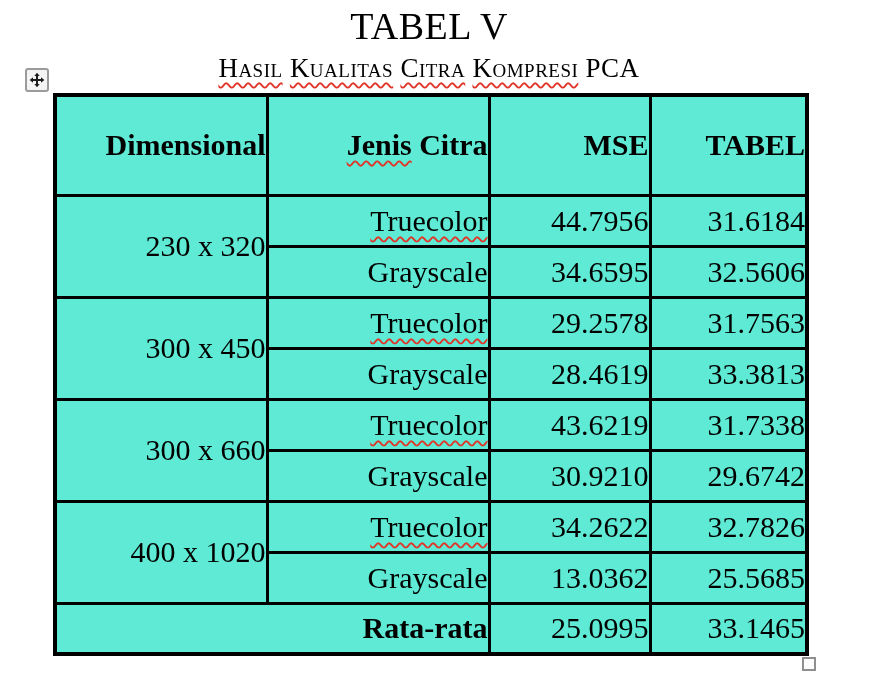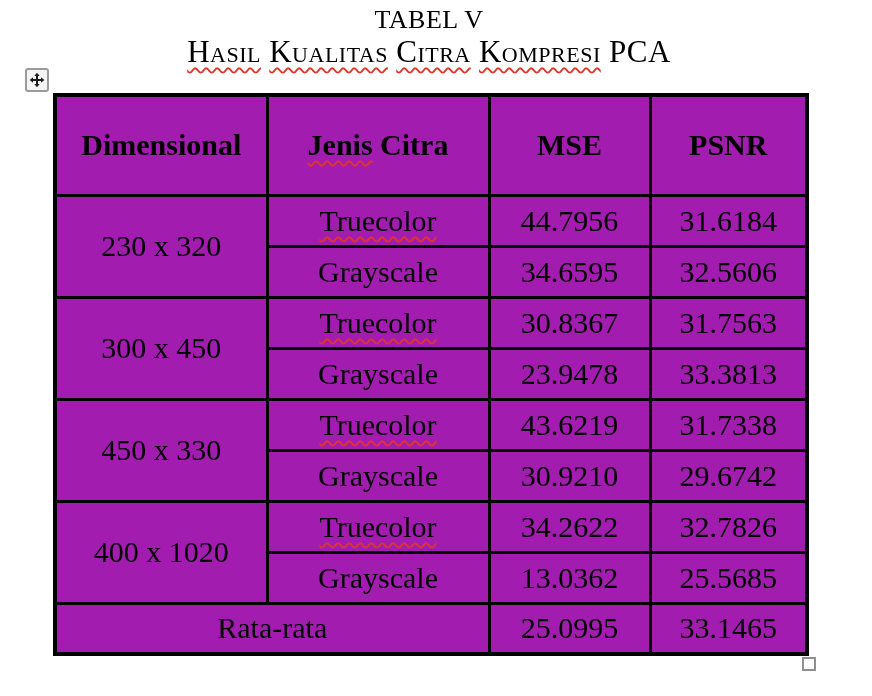--- a/index.html
+++ b/index.html
@@ -19,25 +19,26 @@
   
   .caption {
     position: absolute;
     left: 53px;
     top: 6px;
     width: 752px;
     text-align: center;
     line-height: 1.1;
   }
   .caption-title {
-    font-size: 26px;
+    font-size: 38px;
     letter-spacing: 0.5px;
   }
   .caption-subtitle {
-    font-size: 31px;
+    margin-top: 6px;
+    font-size: 27px;
     font-variant: small-caps;
     letter-spacing: 0.5px;
     white-space: nowrap;
   }
 
   
   .squiggle {
     text-decoration-line: underline;
     text-decoration-style: wavy;
     text-decoration-color: var(--sq, #e03528);
@@ -51,31 +52,31 @@
     position: absolute;
     left: 53px;
     top: 93px;
     border-collapse: collapse;
     table-layout: fixed;
     border: 4px solid #000;
   }
   .data-table th,
   .data-table td {
     border: 3px solid #000;
-    text-align: center;
+    text-align: right;
     vertical-align: middle;
     padding: 0;
     font-size: 30px;
-    background: #a21caf;
+    background: #5eead4;
   }
   .data-table th { font-weight: bold; }
   tr.header-row   { height: 100px; }
   tr.data-row     { height: 51px;  }
   tr.footer-row   { height: 51px;  }
-  td.footer-label { font-weight: normal; }
+  td.footer-label { font-weight: bold; }
 
   
   .move-handle {
     position: absolute;
     left: 25px;
     top: 68px;
     width: 24px;
     height: 24px;
     box-sizing: border-box;
     border: 2px solid #9b9b9b;
@@ -118,49 +119,49 @@
     <col style="width:212px">
     <col style="width:222px">
     <col style="width:161px">
     <col style="width:157px">
   </colgroup>
   <tbody>
     <tr class="header-row">
       <th><span>Dimensional</span></th>
       <th><span class="squiggle">Jenis</span> <span>Citra</span></th>
       <th><span>MSE</span></th>
-      <th><span>PSNR</span></th>
+      <th><span>TABEL</span></th>
     </tr>
 
     <tr class="data-row">
       <td rowspan="2"><span>230 x 320</span></td>
       <td><span class="squiggle">Truecolor</span></td>
       <td><span>44.7956</span></td>
       <td><span>31.6184</span></td>
     </tr>
     <tr class="data-row">
       <td><span>Grayscale</span></td>
       <td><span>34.6595</span></td>
       <td><span>32.5606</span></td>
     </tr>
 
     <tr class="data-row">
       <td rowspan="2"><span>300 x 450</span></td>
       <td><span class="squiggle">Truecolor</span></td>
-      <td><span>30.8367</span></td>
+      <td><span>29.2578</span></td>
       <td><span>31.7563</span></td>
     </tr>
     <tr class="data-row">
       <td><span>Grayscale</span></td>
-      <td><span>23.9478</span></td>
+      <td><span>28.4619</span></td>
       <td><span>33.3813</span></td>
     </tr>
 
     <tr class="data-row">
-      <td rowspan="2"><span>450 x 330</span></td>
+      <td rowspan="2"><span>300 x 660</span></td>
       <td><span class="squiggle">Truecolor</span></td>
       <td><span>43.6219</span></td>
       <td><span>31.7338</span></td>
     </tr>
     <tr class="data-row">
       <td><span>Grayscale</span></td>
       <td><span>30.9210</span></td>
       <td><span>29.6742</span></td>
     </tr>
 

